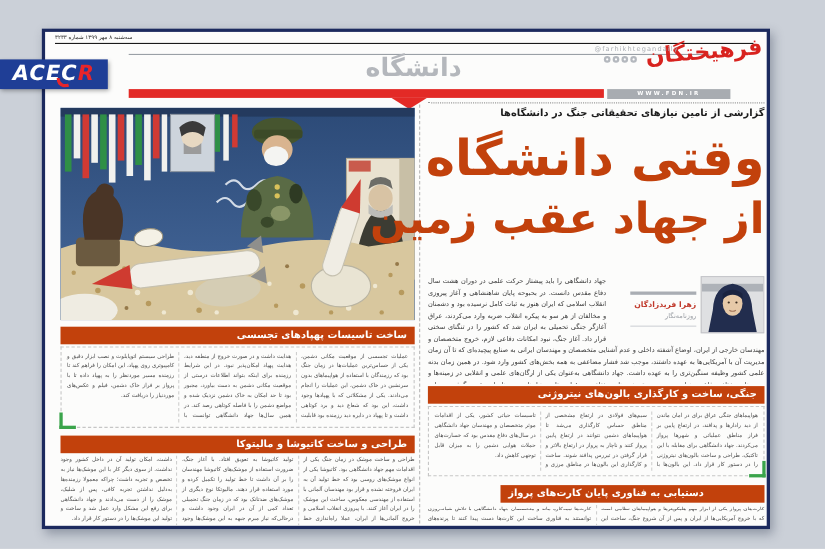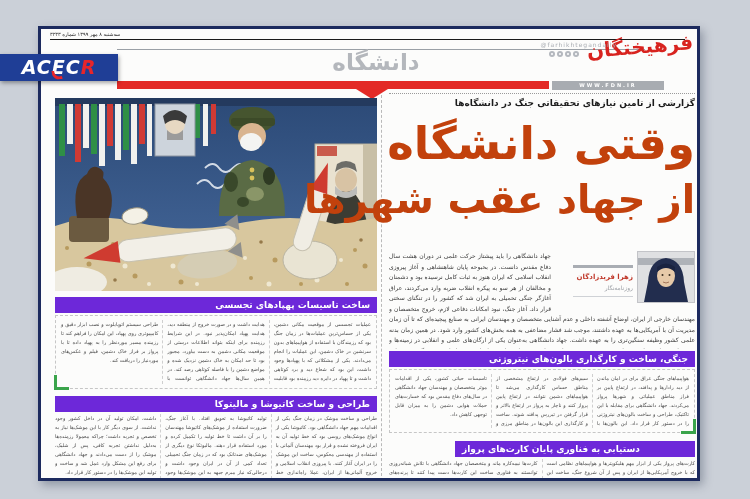--- a/index.html
+++ b/index.html
@@ -11,21 +11,21 @@
   
   .page{
     position:absolute;left:38px;top:26px;width:662px;height:455px;
     background:#fcfcfb;border:3px solid #1c2a5e;box-sizing:border-box;
     box-shadow:3px 4px 9px rgba(35,45,70,.35);
     overflow:hidden;
   }
   .page-inner{position:absolute;left:0;top:0;right:0;bottom:0;}
   
   .acecr{
-    position:absolute;left:0;top:54px;width:118px;height:27px;
+    position:absolute;left:0;top:54px;width:98px;height:27px;
     background:#1f3e96;z-index:9;display:flex;align-items:center;justify-content:center;
     box-shadow:1px 2px 4px rgba(0,0,0,.35);
   }
   .acecr .wm{
     font-family:"DejaVu Sans",sans-serif;font-weight:bold;font-style:italic;
     font-size:19px;letter-spacing:1px;color:#fff;line-height:1;
   }
   .acecr .wm .r{color:#e8252a;}
   .acecr .accent{position:absolute;left:52px;bottom:1px;width:7px;height:7px;
     border-bottom:3px solid #e8252a;border-left:3px solid #e8252a;border-radius:0 0 0 8px;transform:rotate(-12deg);}
@@ -60,21 +60,21 @@
   .headline .l2{font-size:39px;font-weight:bold;line-height:54px;white-space:nowrap;letter-spacing:-1px;}
   .lead{position:absolute;left:0;right:0;top:158px;height:98px;direction:rtl;text-align:justify;
     font-size:6px;line-height:1.75;color:#3a3a3a;overflow:hidden;}
   .author-wrap{width:122px;height:54px;float:right;margin-left:22px;display:flex;direction:rtl;gap:4px;}
   .author-photo{width:58px;height:52px;flex:none;background:#dfe0e2;border:1px solid #c3c4c8;box-sizing:border-box;}
   .author-meta{flex:1;padding-top:14px;}
   .author-meta .bar{height:3px;background:#a9adb3;margin-bottom:3px;}
   .author-name{color:#c0392b;font-weight:bold;font-size:7px;white-space:nowrap;}
   .author-role{color:#9a9ea4;font-size:6px;border-bottom:1px solid #cfd2d6;padding-bottom:2px;}
   
-  .ghead{position:absolute;height:16px;background:#6d28d9;color:#fff;font-weight:bold;
+  .ghead{position:absolute;height:16px;background:#c2410c;color:#fff;font-weight:bold;
     font-size:9px;line-height:16px;direction:rtl;box-sizing:border-box;}
   .ghead.right-pad{text-align:right;padding-right:7px;}
   .ghead.left-pad{text-align:left;padding-left:7px;direction:rtl;}
   .colbox{position:absolute;direction:rtl;text-align:justify;font-size:5px;line-height:1.8;color:#4a4a4a;
     column-count:3;column-gap:9px;column-rule:1px dashed #cfcfcf;column-fill:auto;overflow:hidden;box-sizing:border-box;}
   .dashed{border:1px dashed #c6c6c6;padding:4px 5px;}
   .corner{position:absolute;width:12px;height:12px;}
   .corner.bl{left:-1px;bottom:-1px;border-left:3px solid #3aa44b;border-bottom:3px solid #3aa44b;}
   .corner.br{right:-1px;bottom:-1px;border-right:3px solid #3aa44b;border-bottom:3px solid #3aa44b;}
   .sec3-h{left:0;right:0;top:258px;}
@@ -247,21 +247,21 @@
       </svg>
     </div>
 
     <div class="divider-v"></div>
 
     <div class="right-col">
       <div class="dotted-top"></div>
       <div class="kicker">گزارشی از تامین نیازهای تحقیقاتی جنگ در دانشگاه‌ها</div>
       <div class="headline">
         <div class="l1">وقتی دانشگاه</div>
-        <div class="l2">از جهاد عقب شهرها</div>
+        <div class="l2">از جهاد عقب زمین</div>
       </div>
 
       <div class="lead">
         <div class="author-wrap">
           <div class="author-photo">
             <svg width="56" height="50" viewBox="0 0 56 50" xmlns="http://www.w3.org/2000/svg">
               <rect width="56" height="50" fill="#dfe0e2"></rect>
               <rect x="0" y="6" width="56" height="7" fill="#aeb2b8"></rect>
               <path d="M28 6 q-17 2 -18 24 l-4 20 l44 0 l-4 -20 q-1 -22 -18 -24 z" fill="#222d4e"></path>
               <ellipse cx="28" cy="24" rx="9" ry="11" fill="#e6c9a8"></ellipse>

